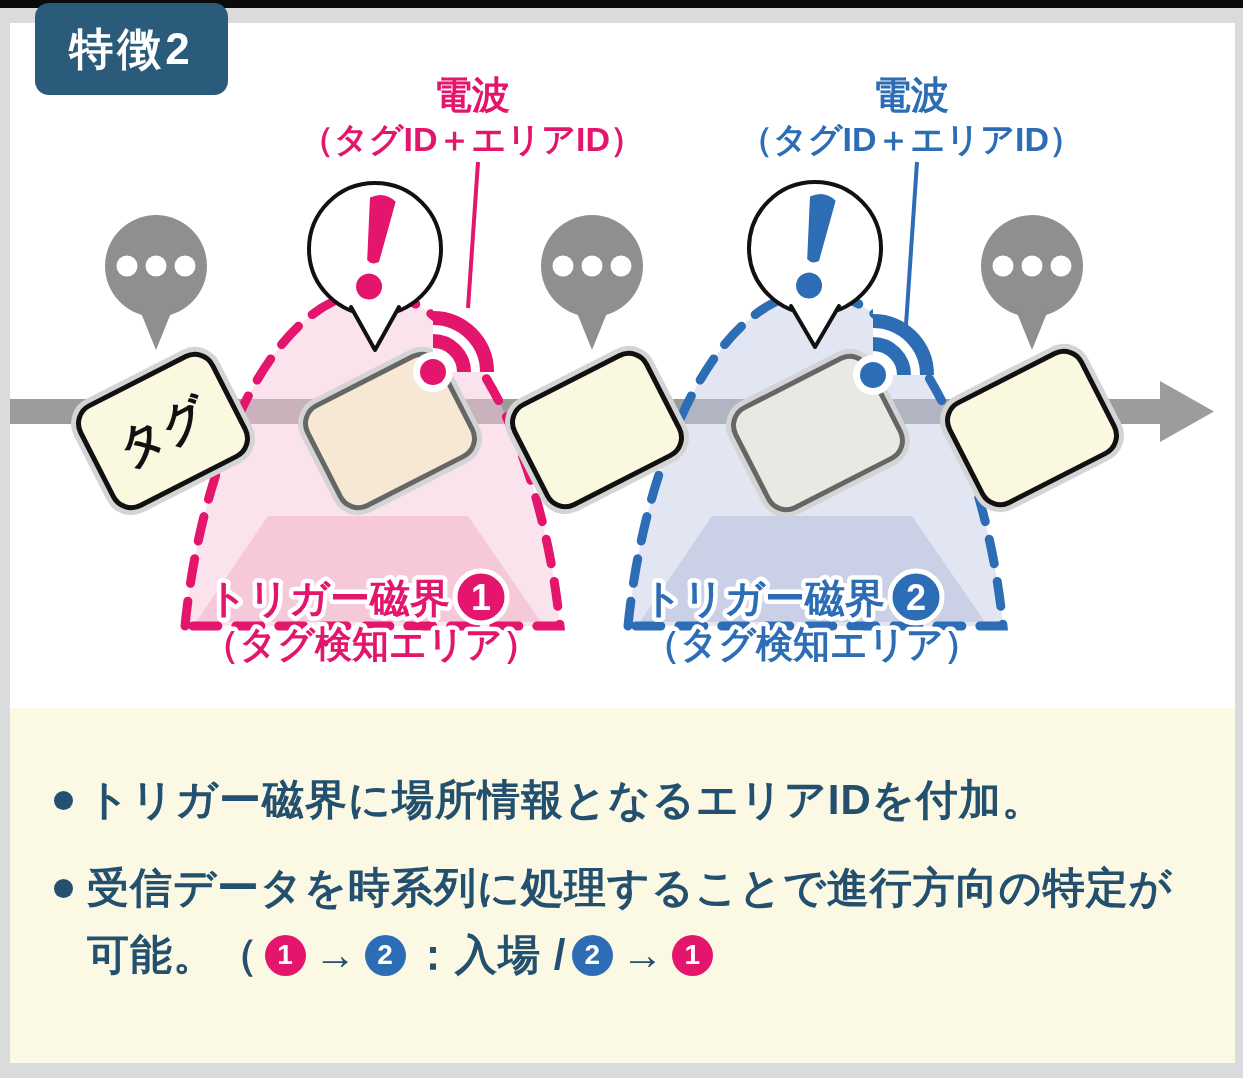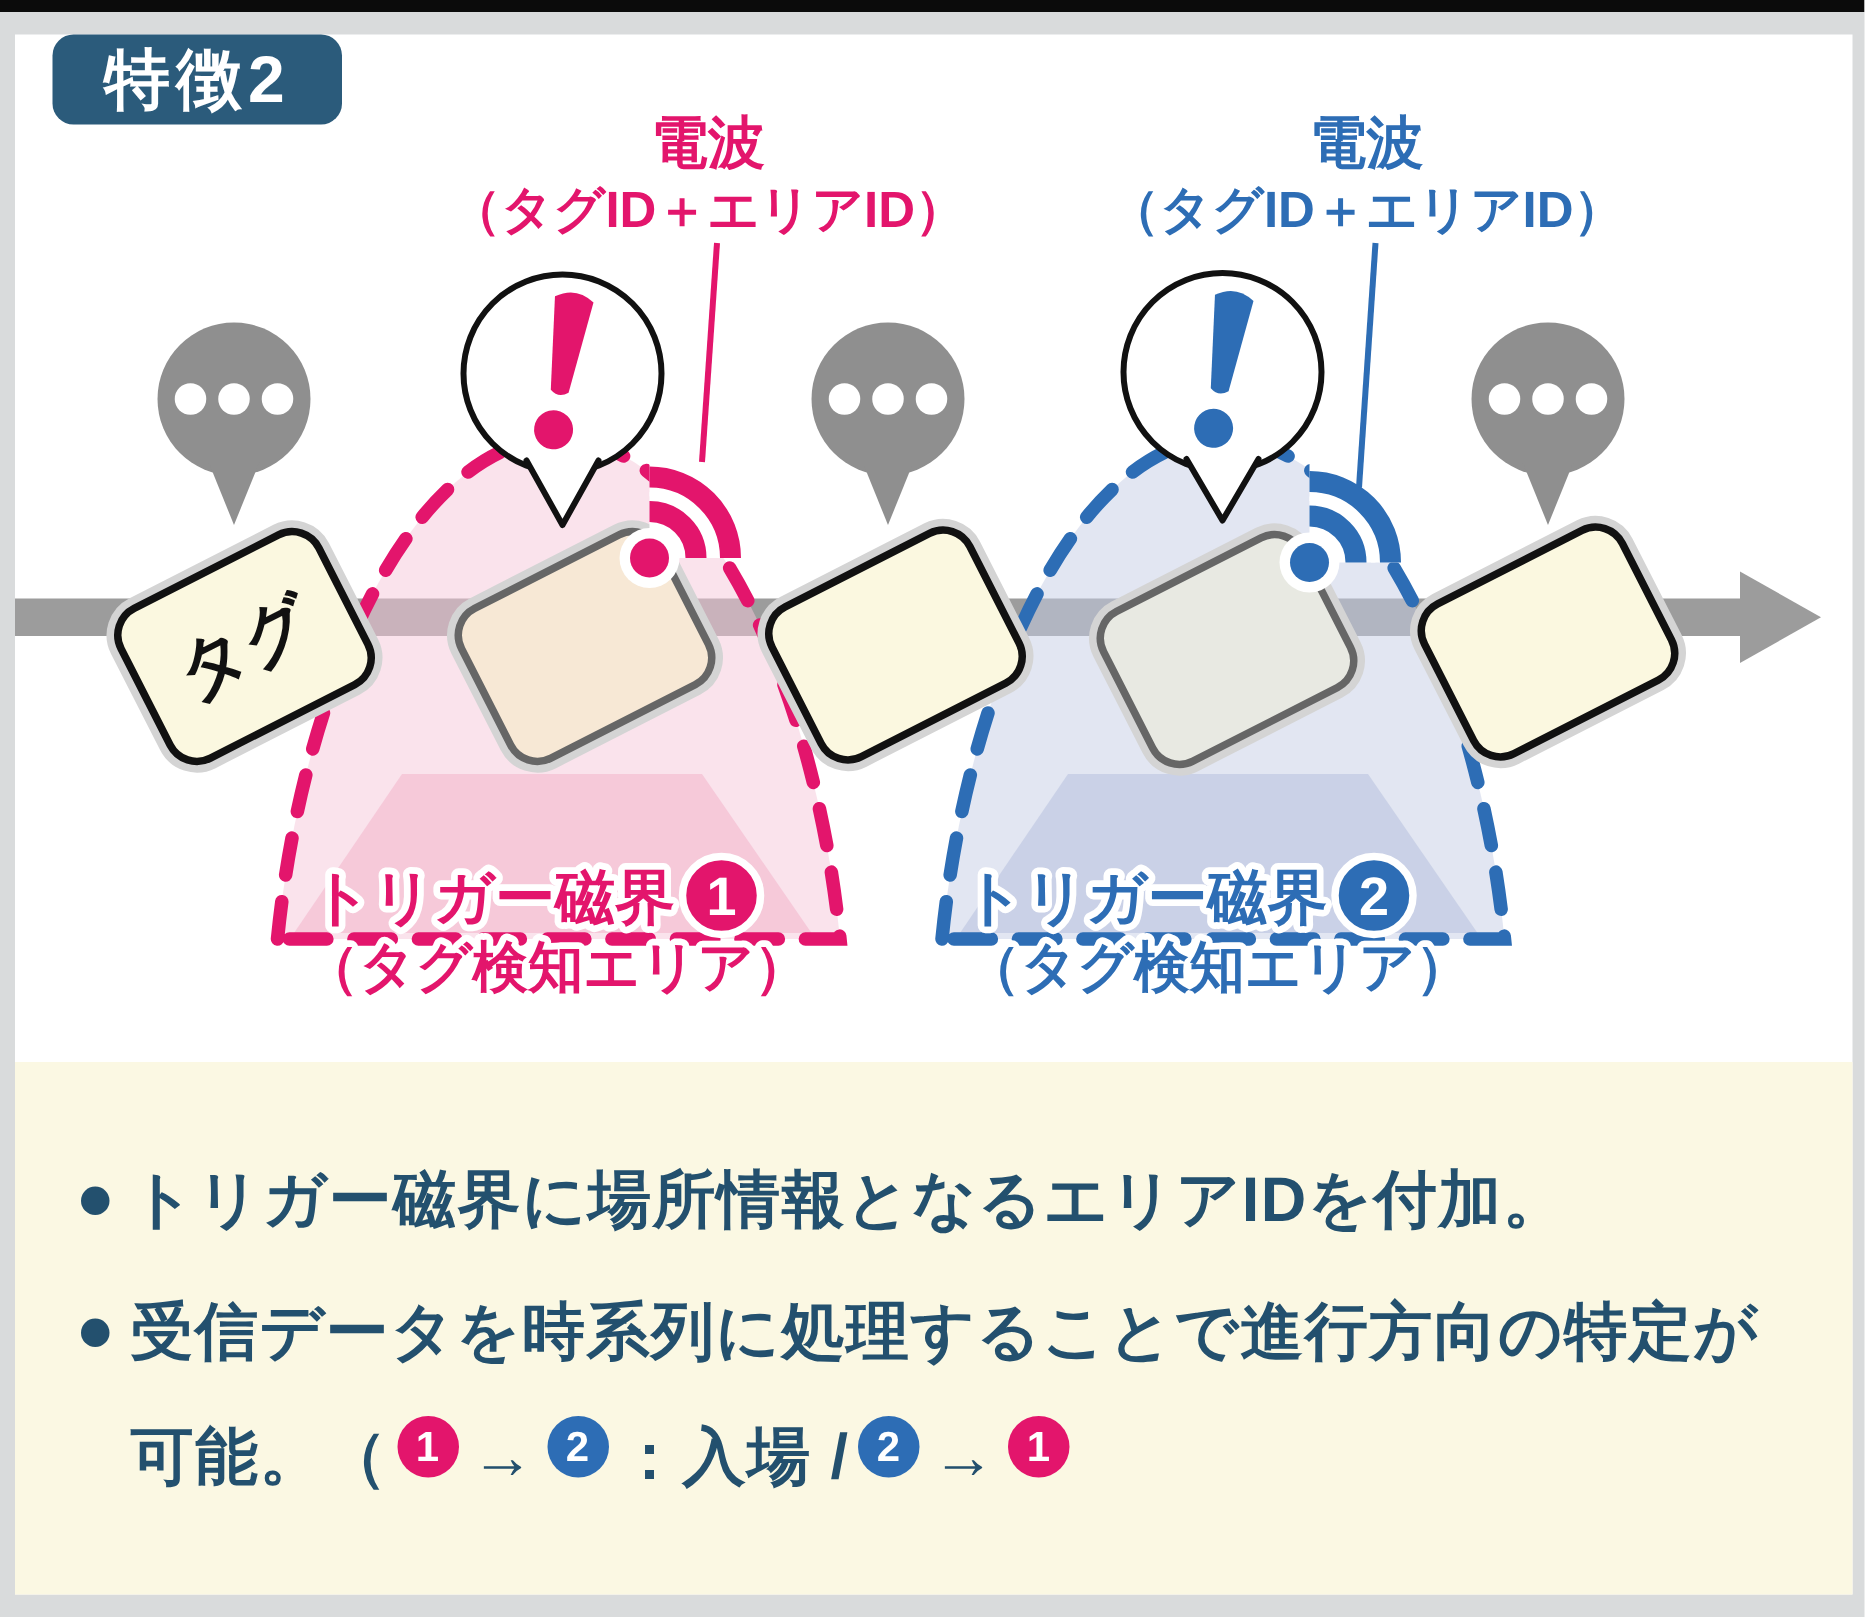--- a/index.html
+++ b/index.html
@@ -5,38 +5,38 @@
   html,body{margin:0;padding:0;}
   body{
     width:1243px;height:1078px;position:relative;overflow:hidden;
     background:#d9dbdc;
     font-family:"Liberation Sans","DejaVu Sans",sans-serif;
   }
   .top-strip{position:absolute;left:0;top:0;width:1243px;height:8px;background:#0b0b0b;}
   .panel{position:absolute;left:10px;top:23px;width:1225px;height:1040px;background:#ffffff;}
   .panel-cream{position:absolute;left:10px;top:708px;width:1225px;height:355px;background:#fbf8e3;}
   .feature-badge{
-    position:absolute;left:35px;top:3px;width:193px;height:60px;
+    position:absolute;left:35px;top:3px;width:193px;height:92px;
     background:#2b5b7b;border-radius:14px;
     color:#ffffff;font-size:44px;font-weight:bold;
-    display:flex;align-items:center;justify-content:center;letter-spacing:4px;margin-top:20px;
+    display:flex;align-items:center;justify-content:center;letter-spacing:4px;
   }
   svg{position:absolute;left:10px;top:23px;}
   svg text{font-family:"Liberation Sans","DejaVu Sans",sans-serif;}
   .outlined{paint-order:stroke;stroke:#ffffff;stroke-width:9px;stroke-linejoin:round;}
 
   .notes{
     position:absolute;left:10px;top:728px;width:1225px;height:355px;
     box-sizing:border-box;padding:44px 30px 0 44px;
     color:#23506e;font-size:42px;font-weight:bold;letter-spacing:1px;
   }
   .bullet-row{display:flex;align-items:flex-start;margin-bottom:31px;}
   .dot{flex:0 0 auto;width:19px;height:19px;border-radius:50%;background:#23506e;margin:19px 14px 0 0;}
   .note-text{line-height:1.35;}
-  .bullet-cont{margin-left:33px;display:flex;line-height:1.3;}
+  .bullet-cont{margin-left:33px;display:flex;align-items:center;line-height:1.3;}
   .nb{
     display:inline-flex;flex:0 0 auto;width:41px;height:41px;border-radius:50%;
     color:#ffffff;font-size:28px;font-weight:bold;
     align-items:center;justify-content:center;margin:0 6px;
   }
   .nb-pink{background:#e3156c;}
   .nb-blue{background:#2d6db5;}
   .arrow-glyph{margin:0 2px;}
 </style>
 </head>
@@ -175,21 +175,21 @@
 
 <div class="feature-badge">
   <span>特徴2</span>
 </div>
 
 <div class="notes">
   <div class="bullet-row">
     <span class="dot"></span>
     <span class="note-text">トリガー磁界に場所情報となるエリアIDを付加。</span>
   </div>
-  <div class="bullet-row" style="margin-bottom:28px;">
+  <div class="bullet-row" style="margin-bottom:12px;">
     <span class="dot"></span>
     <span class="note-text">受信データを時系列に処理することで進行方向の特定が</span>
   </div>
   <div class="bullet-cont">
     <span>可能。（</span>
     <span class="nb nb-pink">1</span>
     <span class="arrow-glyph">→</span>
     <span class="nb nb-blue">2</span>
     <span>：入場 / </span>
     <span class="nb nb-blue">2</span>

